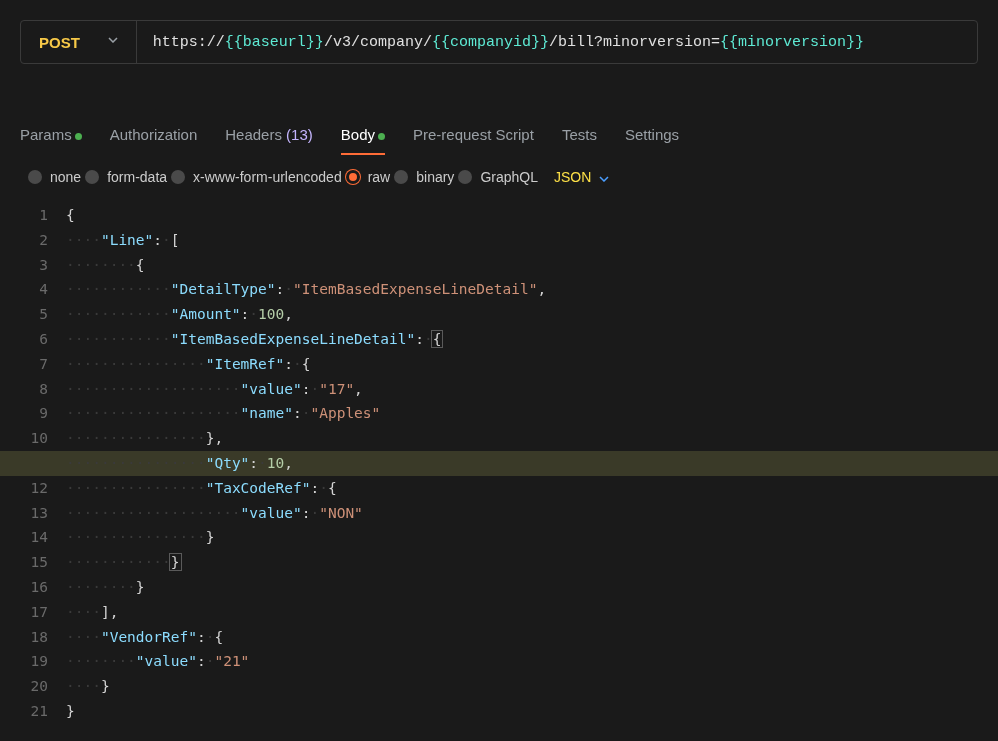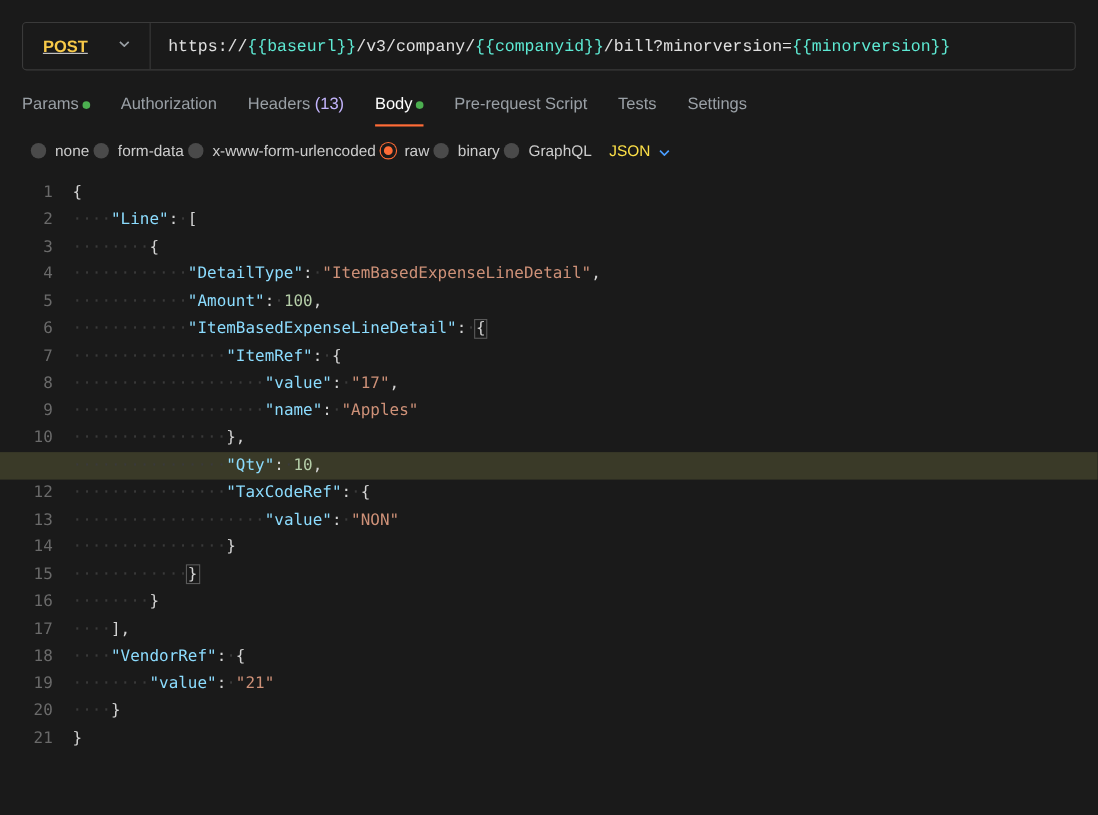--- a/index.html
+++ b/index.html
@@ -25,21 +25,20 @@
     height: 44px;
   }
   .method-select {
     display: flex;
     align-items: center;
     gap: 28px;
     padding: 0 18px;
     height: 100%;
     border-right: 1px solid #3a3a3a;
     cursor: pointer;
-    text-decoration: underline;
   }
   .method-label {
     color: #f7c948;
     font-weight: 600;
     font-size: 15px;
   }
   .chevron-down {
     width: 10px;
     height: 10px;
     display: inline-block;
@@ -65,20 +64,21 @@
     gap: 28px;
     padding: 12px 20px 0 20px;
   }
   .tab {
     color: #9aa0a6;
     font-size: 15px;
     padding-bottom: 10px;
     cursor: pointer;
     border-bottom: 2px solid transparent;
     white-space: nowrap;
+    margin-top: 40px;
   }
   .tab.active {
     color: #ffffff;
     border-bottom: 2px solid #ff6c37;
   }
   .dot-green {
     display: inline-block;
     width: 7px;
     height: 7px;
     background: #4caf50;

